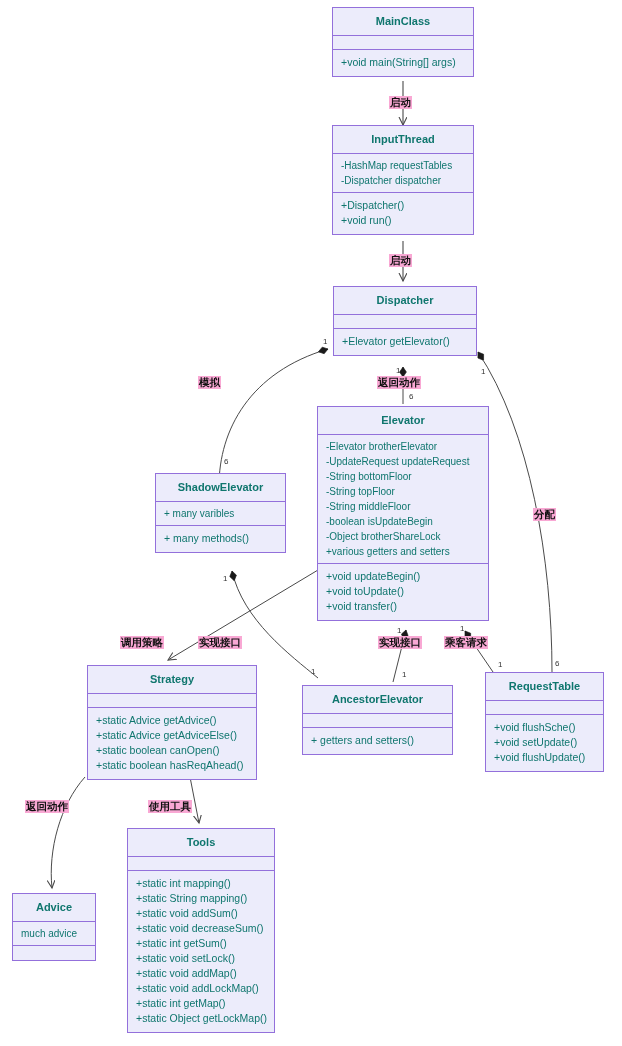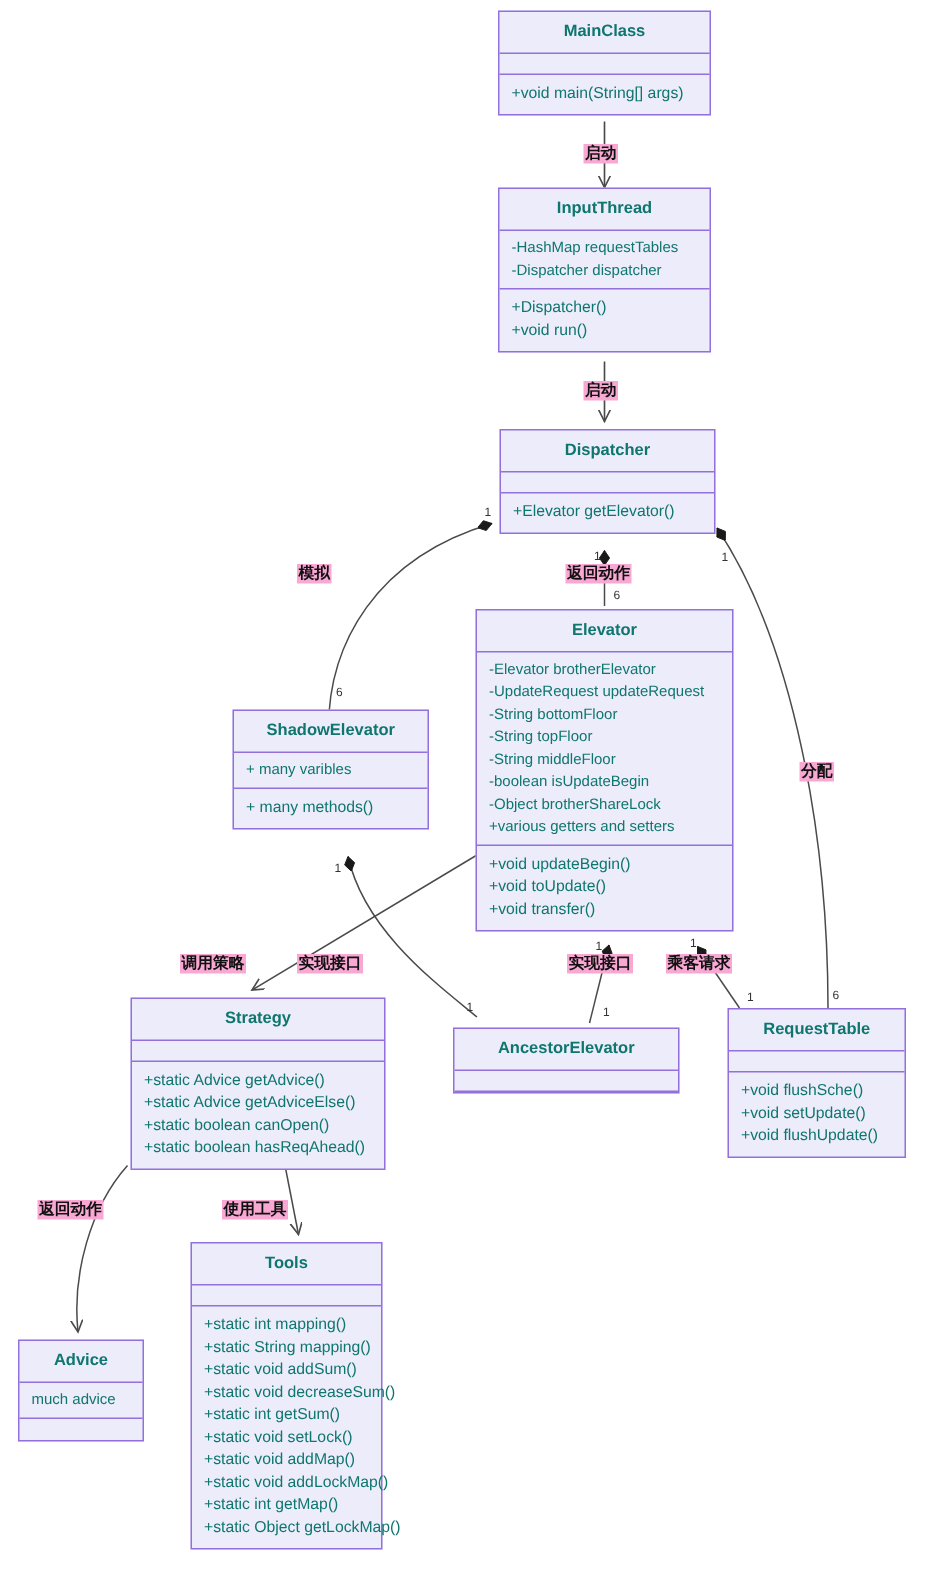--- a/index.html
+++ b/index.html
@@ -192,33 +192,36 @@
       <div class="uml-line">+static Advice getAdvice()</div>
       <div class="uml-line">+static Advice getAdviceElse()</div>
       <div class="uml-line">+static boolean canOpen()</div>
       <div class="uml-line">+static boolean hasReqAhead()</div>
     </div>
   </div>
 
   <div class="uml-class" style="left:302px; top:685px; width:151px;">
     <div class="uml-title">AncestorElevator</div>
     <div class="uml-attrs empty"></div>
+    <div class="uml-ops">
+      <div class="uml-line">+ getters and setters()</div>
+    </div>
   </div>
 
   <div class="uml-class" style="left:485px; top:672px; width:119px;">
     <div class="uml-title">RequestTable</div>
     <div class="uml-attrs empty"></div>
     <div class="uml-ops">
       <div class="uml-line">+void flushSche()</div>
       <div class="uml-line">+void setUpdate()</div>
       <div class="uml-line">+void flushUpdate()</div>
     </div>
   </div>
 
-  <div class="uml-class" style="left:127px; top:828px; width:128px;">
+  <div class="uml-class" style="left:127px; top:828px; width:148px;">
     <div class="uml-title">Tools</div>
     <div class="uml-attrs empty"></div>
     <div class="uml-ops">
       <div class="uml-line">+static int mapping()</div>
       <div class="uml-line">+static String mapping()</div>
       <div class="uml-line">+static void addSum()</div>
       <div class="uml-line">+static void decreaseSum()</div>
       <div class="uml-line">+static int getSum()</div>
       <div class="uml-line">+static void setLock()</div>
       <div class="uml-line">+static void addMap()</div>

